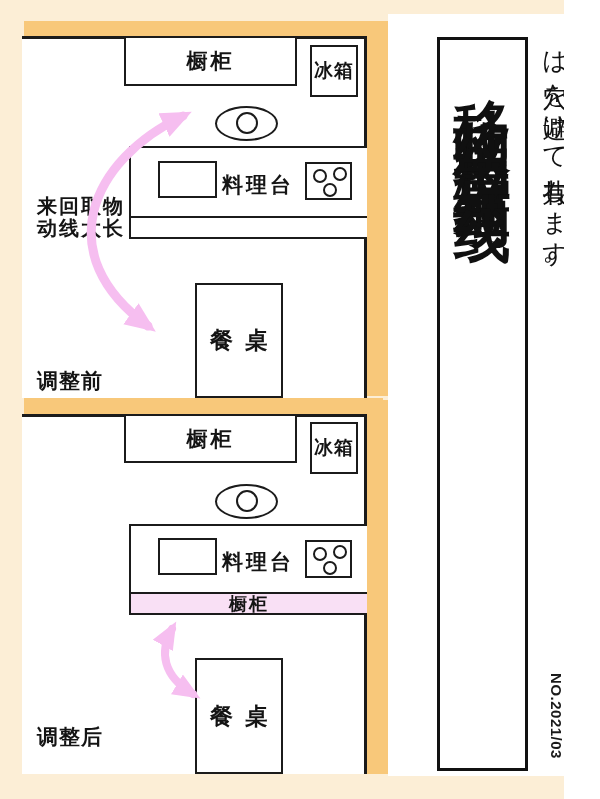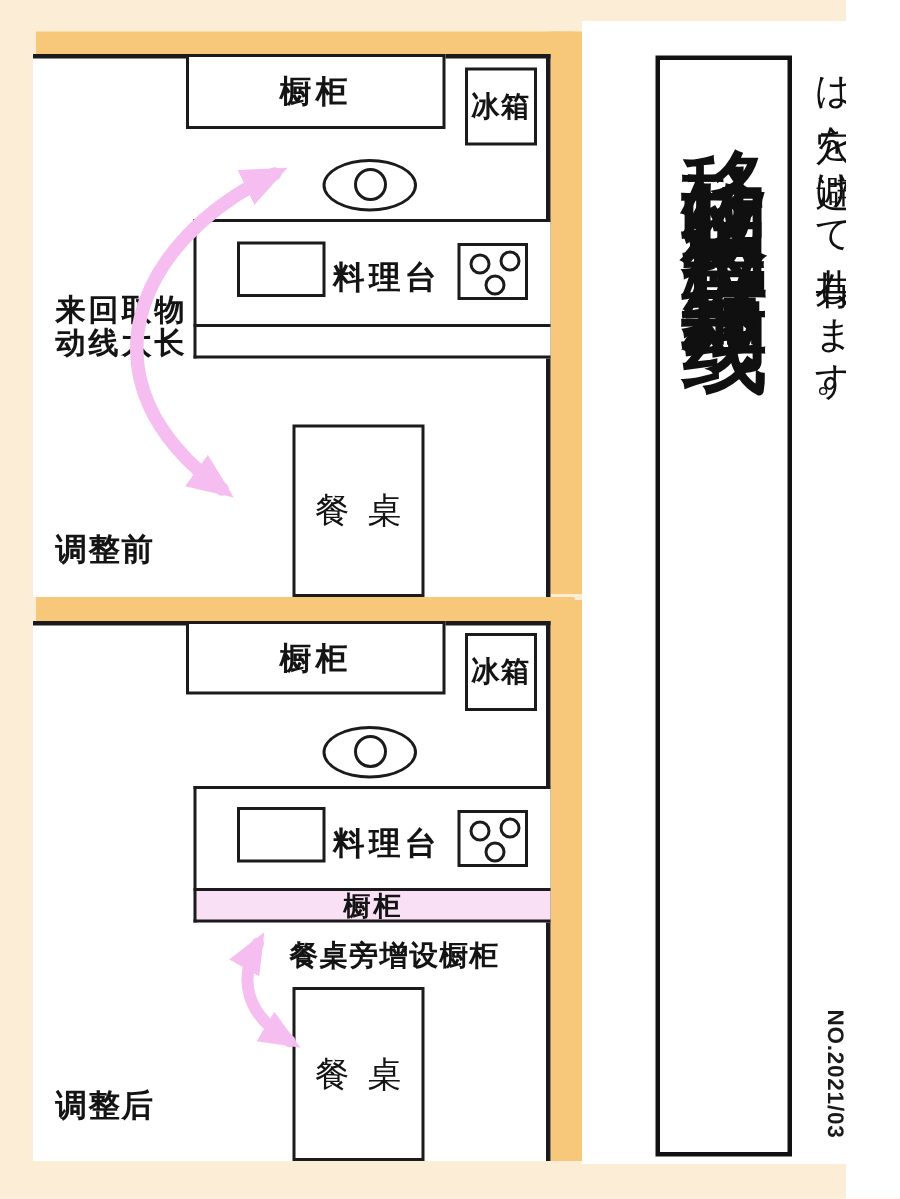--- a/index.html
+++ b/index.html
@@ -11,21 +11,21 @@
   }
   .abs{position:absolute;box-sizing:border-box;}
   .strip{background:var(--accent-orange,#F8C87A);}
   .room{background:#FFFFFF;border-top:3px solid #1b1b1b;border-right:3px solid #1b1b1b;}
   .box{background:#FFFFFF;border:2.5px solid #1b1b1b;display:flex;align-items:center;justify-content:center;}
   .noborder-right{border-right:none;}
   .noborder-top{border-top:none;}
   .ellipse{border-radius:50%;}
   .lbl{font-size:21px;letter-spacing:3px;font-weight:600;white-space:nowrap;}
   .lbl-sm{font-size:19px;letter-spacing:1px;font-weight:600;white-space:nowrap;}
-  .table-lbl{font-size:23px;letter-spacing:12px;font-weight:400;text-indent:12px;white-space:nowrap;}
+  .table-lbl{font-size:23px;letter-spacing:12px;font-weight:700;text-indent:12px;white-space:nowrap;}
   .hand{font-size:20px;letter-spacing:2px;font-weight:600;white-space:nowrap;}
   .section-lbl{font-size:21px;font-weight:bold;letter-spacing:1px;white-space:nowrap;}
   .pink-band{background:var(--cupboard-pink,#F9E0F5);border:2.5px solid #1b1b1b;border-top:none;border-right:none;
     display:flex;align-items:center;justify-content:center;}
   .pink-band .lbl{font-size:18px;letter-spacing:2px;}
   .white-col{background:#FFFFFF;}
   .title-box{background:#FFFFFF;border:3.5px solid #111;display:flex;justify-content:center;align-items:flex-start;}
   .title-text{
     writing-mode:vertical-rl;text-orientation:upright;
     font-size:57px;line-height:1;letter-spacing:12px;font-weight:bold;
@@ -79,21 +79,21 @@
   </div>
   <div class="abs box noborder-right noborder-top" style="left:129px;top:218px;width:238px;height:21px;"></div>
 
   <div class="abs box" style="left:195px;top:283px;width:88px;height:115px;">
     <span class="table-lbl">餐桌</span>
   </div>
 
   <div class="abs hand" style="left:37px;top:193px;">来回取物</div>
   <div class="abs hand" style="left:37px;top:215px;">动线太长</div>
 
-  <div class="abs section-lbl" style="left:37px;top:352px;">调整前</div>
+  <div class="abs section-lbl" style="left:37px;top:367px;">调整前</div>
 
   <div class="abs room" style="left:22px;top:414px;width:345px;height:360px;"></div>
 
   <div class="abs box" style="left:124px;top:414px;width:173px;height:49px;">
     <span class="lbl">橱柜</span>
   </div>
 
   <div class="abs box" style="left:310px;top:422px;width:48px;height:52px;">
     <span class="lbl-sm">冰箱</span>
   </div>
@@ -107,21 +107,20 @@
   <div class="abs stove" style="left:305px;top:540px;width:47px;height:38px;">
     <span class="burner" style="left:6px;top:5px;"></span>
     <span class="burner" style="left:26px;top:3px;"></span>
     <span class="burner" style="left:16px;top:19px;"></span>
   </div>
 
   <div class="abs pink-band" style="left:129px;top:594px;width:238px;height:21px;">
     <span class="lbl">橱柜</span>
   </div>
 
-  <div class="abs hand" style="left:193px;top:624px;letter-spacing:1px;font-size:19px;">餐桌旁增设橱柜</div>
 
   <div class="abs box" style="left:195px;top:658px;width:88px;height:116px;">
     <span class="table-lbl">餐桌</span>
   </div>
 
   <div class="abs section-lbl" style="left:37px;top:723px;">调整后</div>
 
   <svg class="arrows" width="600" height="799" viewBox="0 0 600 799">
     <defs>
       <marker id="ah" viewBox="0 0 10 10" refX="6.5" refY="5" markerWidth="3.6" markerHeight="3.6" orient="auto-start-reverse">

